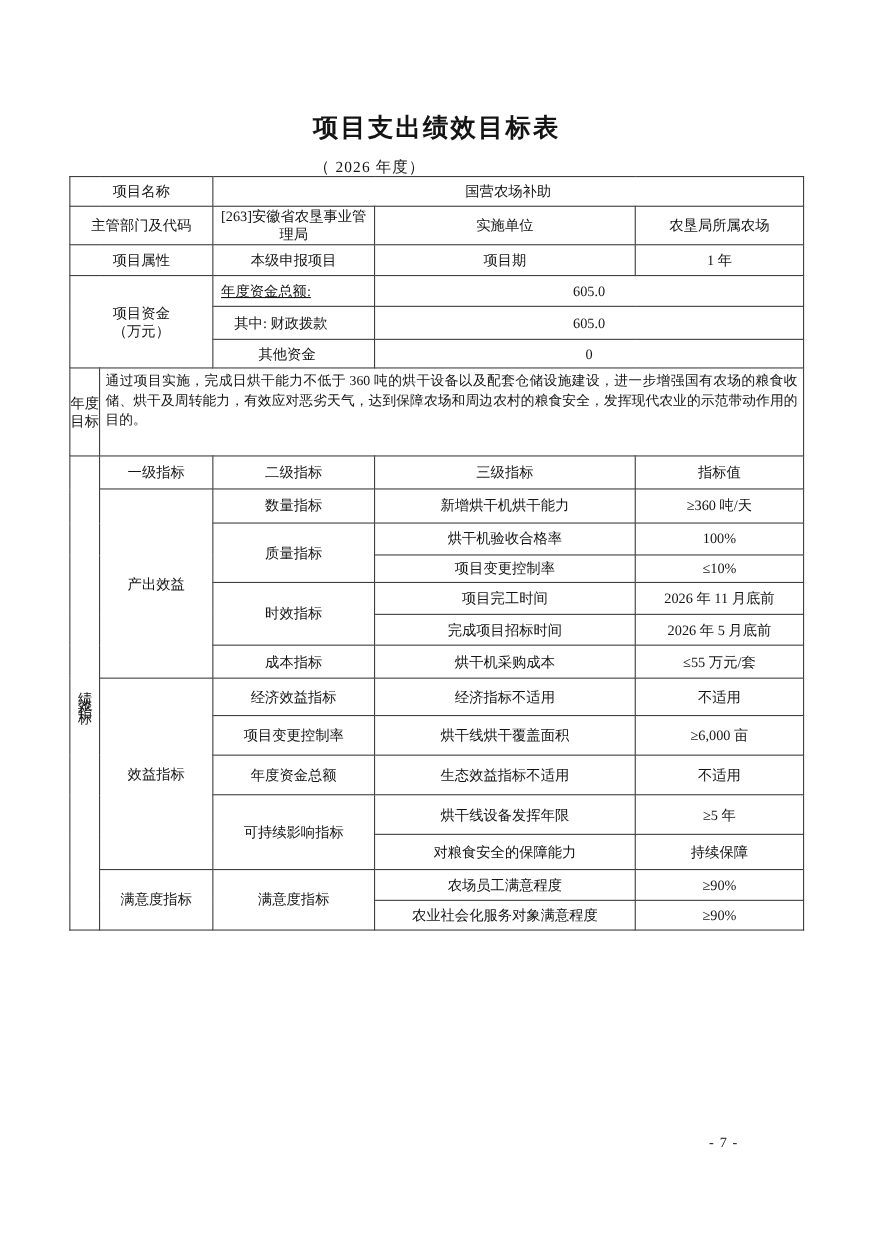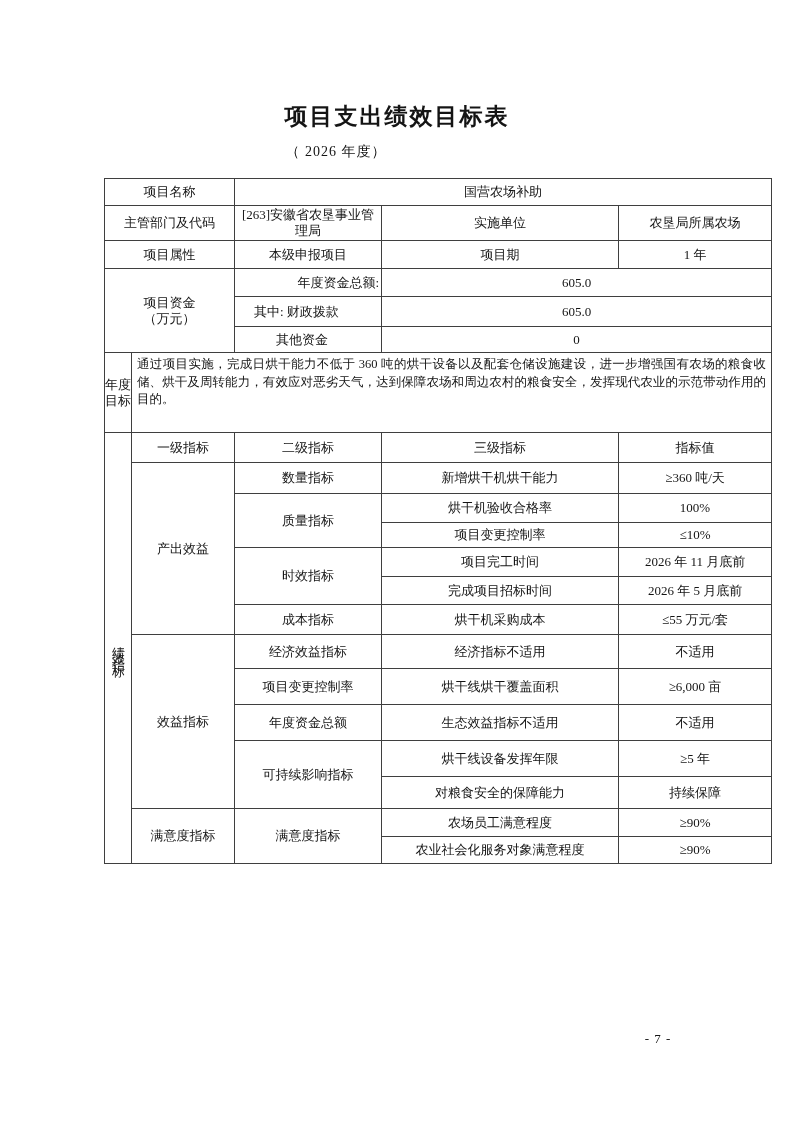--- a/index.html
+++ b/index.html
@@ -10,34 +10,34 @@
   .doc-title{
     position:absolute;top:101px;left:0;width:794px;text-align:center;
     font-size:23px;font-weight:bold;letter-spacing:2px;
     font-family:"DejaVu Sans","Liberation Sans",sans-serif;
   }
   .doc-subtitle{
     position:absolute;top:143px;left:0;width:672px;text-align:center;
     font-size:14px;letter-spacing:1px;
   }
   table.doc-table{
-    position:absolute;left:63px;top:178px;width:667px;
-    border-collapse:collapse;table-layout:fixed;margin-left:41px;
+    position:absolute;left:63px;top:160px;width:667px;
+    border-collapse:collapse;table-layout:fixed;
   }
   .doc-table td{
     border:1px solid #3f3f3f;text-align:center;vertical-align:middle;
     font-size:13px;line-height:16px;padding:1px 2px;overflow:hidden;
     word-break:break-word;
   }
   td.prewrap{white-space:pre-line;}
   td.goal-text{
     text-align:justify;vertical-align:top;padding:3px 5px;
     font-size:12.5px;line-height:17.5px;
   }
-  td.fund-label-1{text-align:right;padding-left:7px;}
+  td.fund-label-1{text-align:left;padding-left:7px;text-decoration:underline;}
   td.fund-label-2{text-align:left;padding-left:19px;}
   td.fund-label-3{text-align:center;padding-right:14px;}
   .vtext{
     writing-mode:vertical-rl;text-orientation:upright;
     letter-spacing:6px;margin:0 auto;line-height:18px;
   }
   .page-number{
     position:absolute;left:618px;top:1031px;width:80px;text-align:center;
     font-size:13px;letter-spacing:1px;
   }

